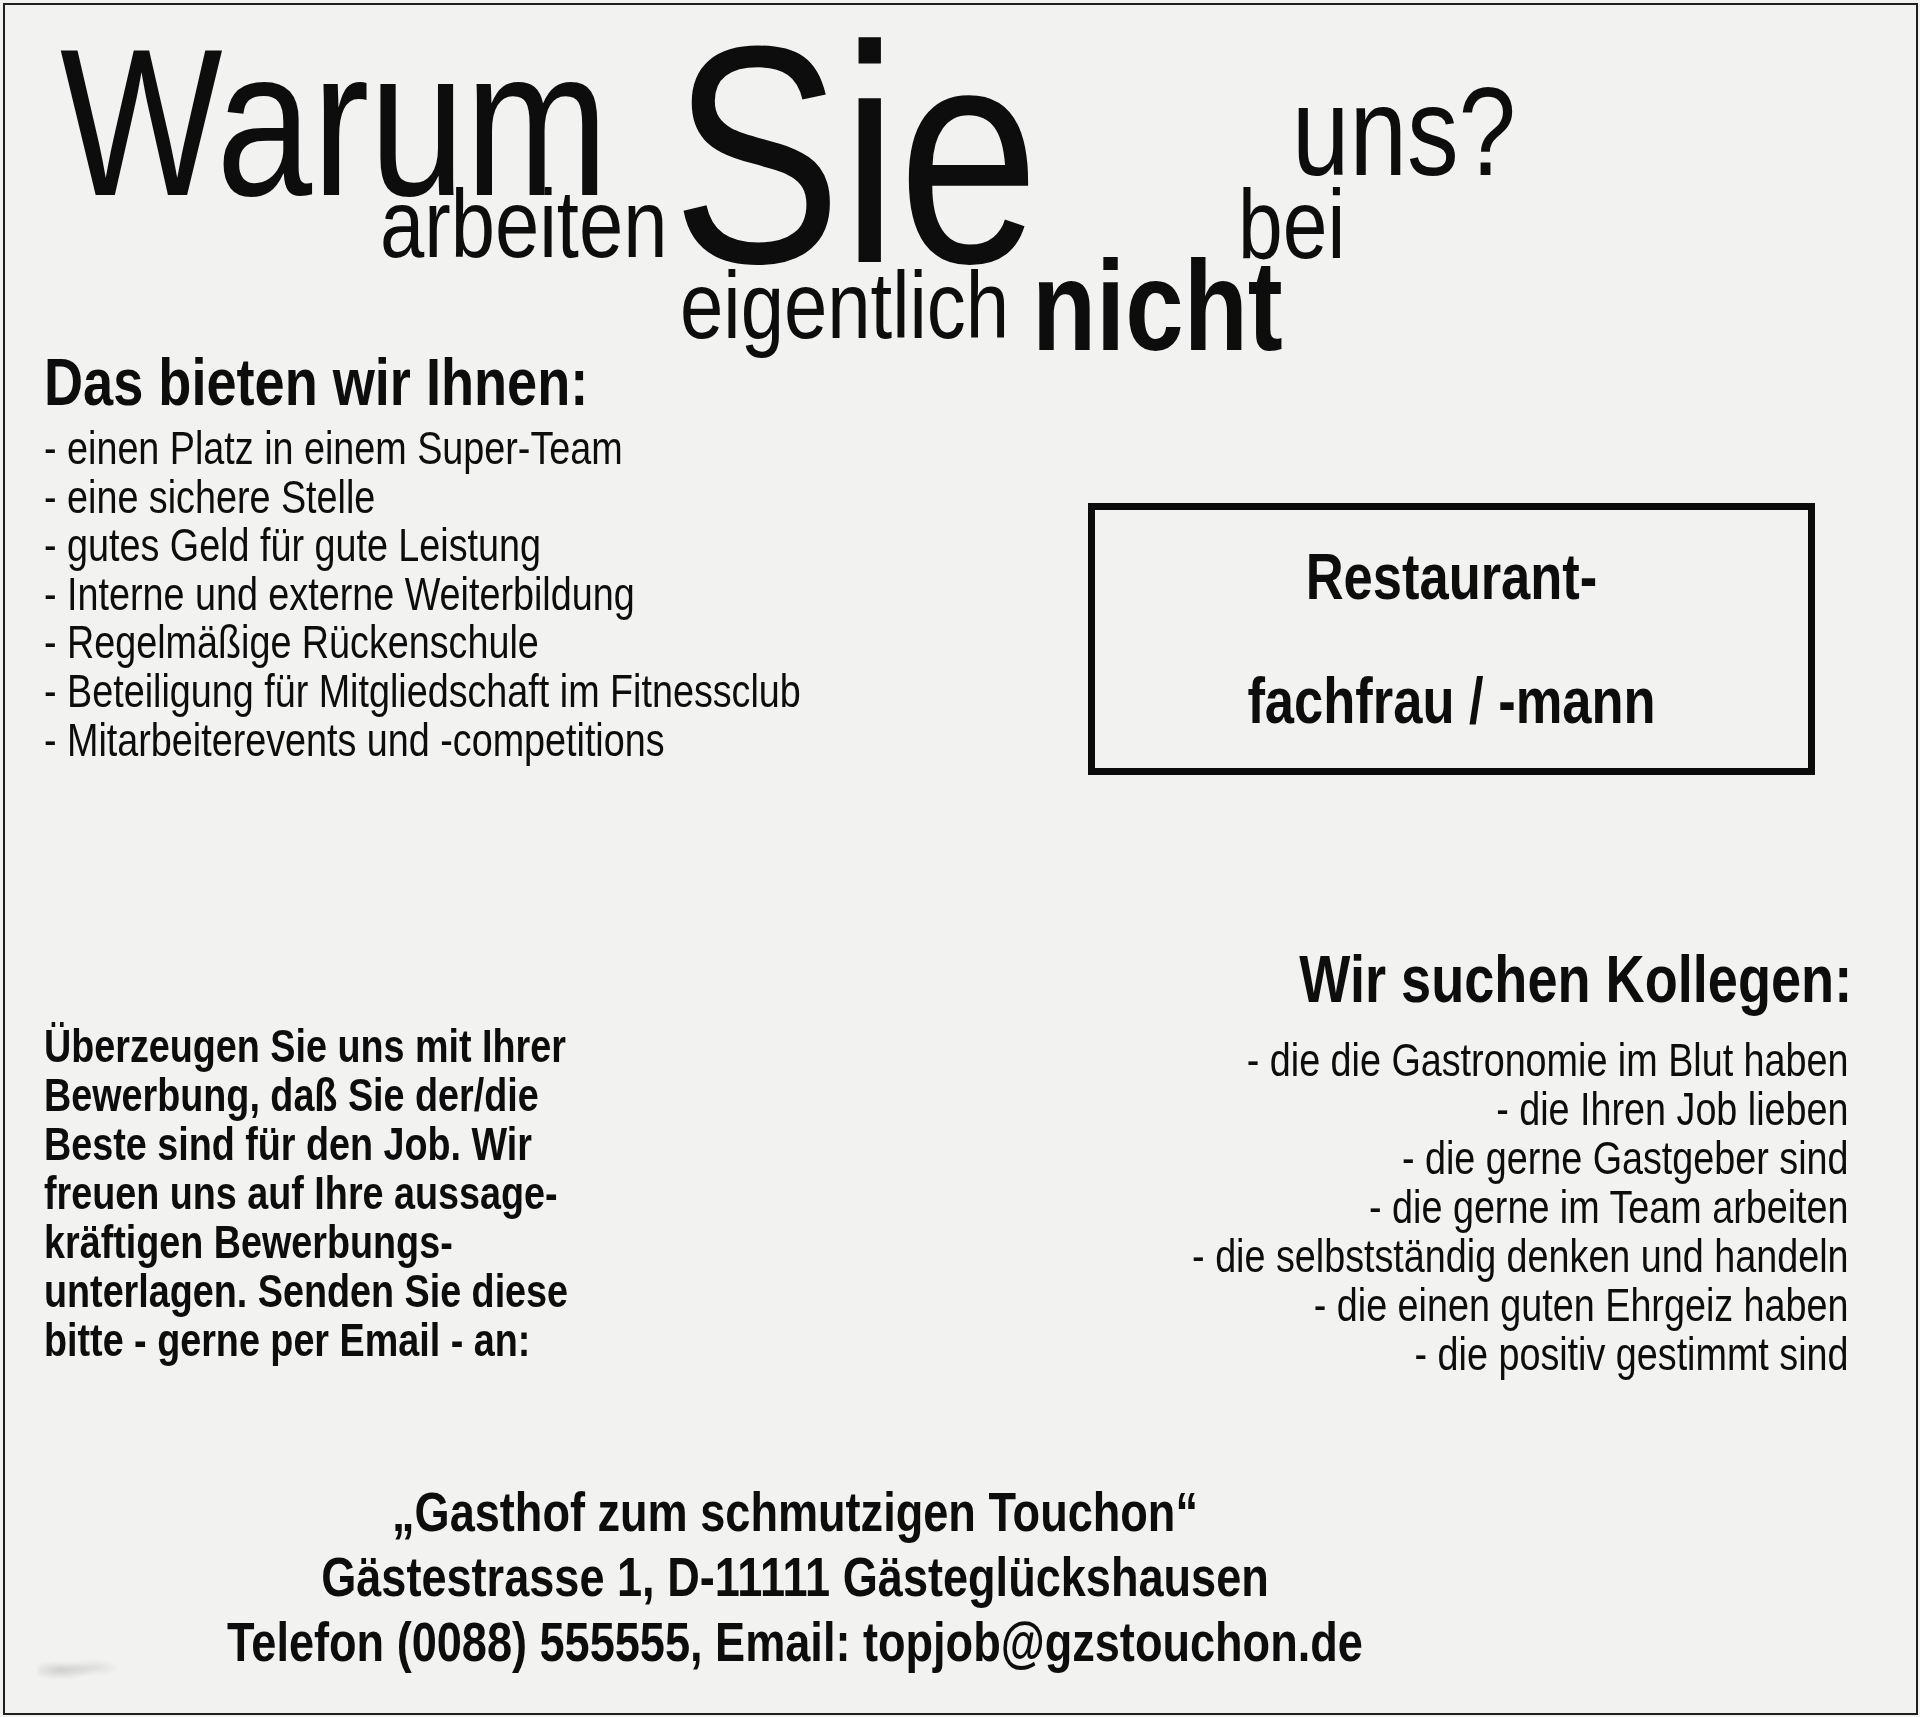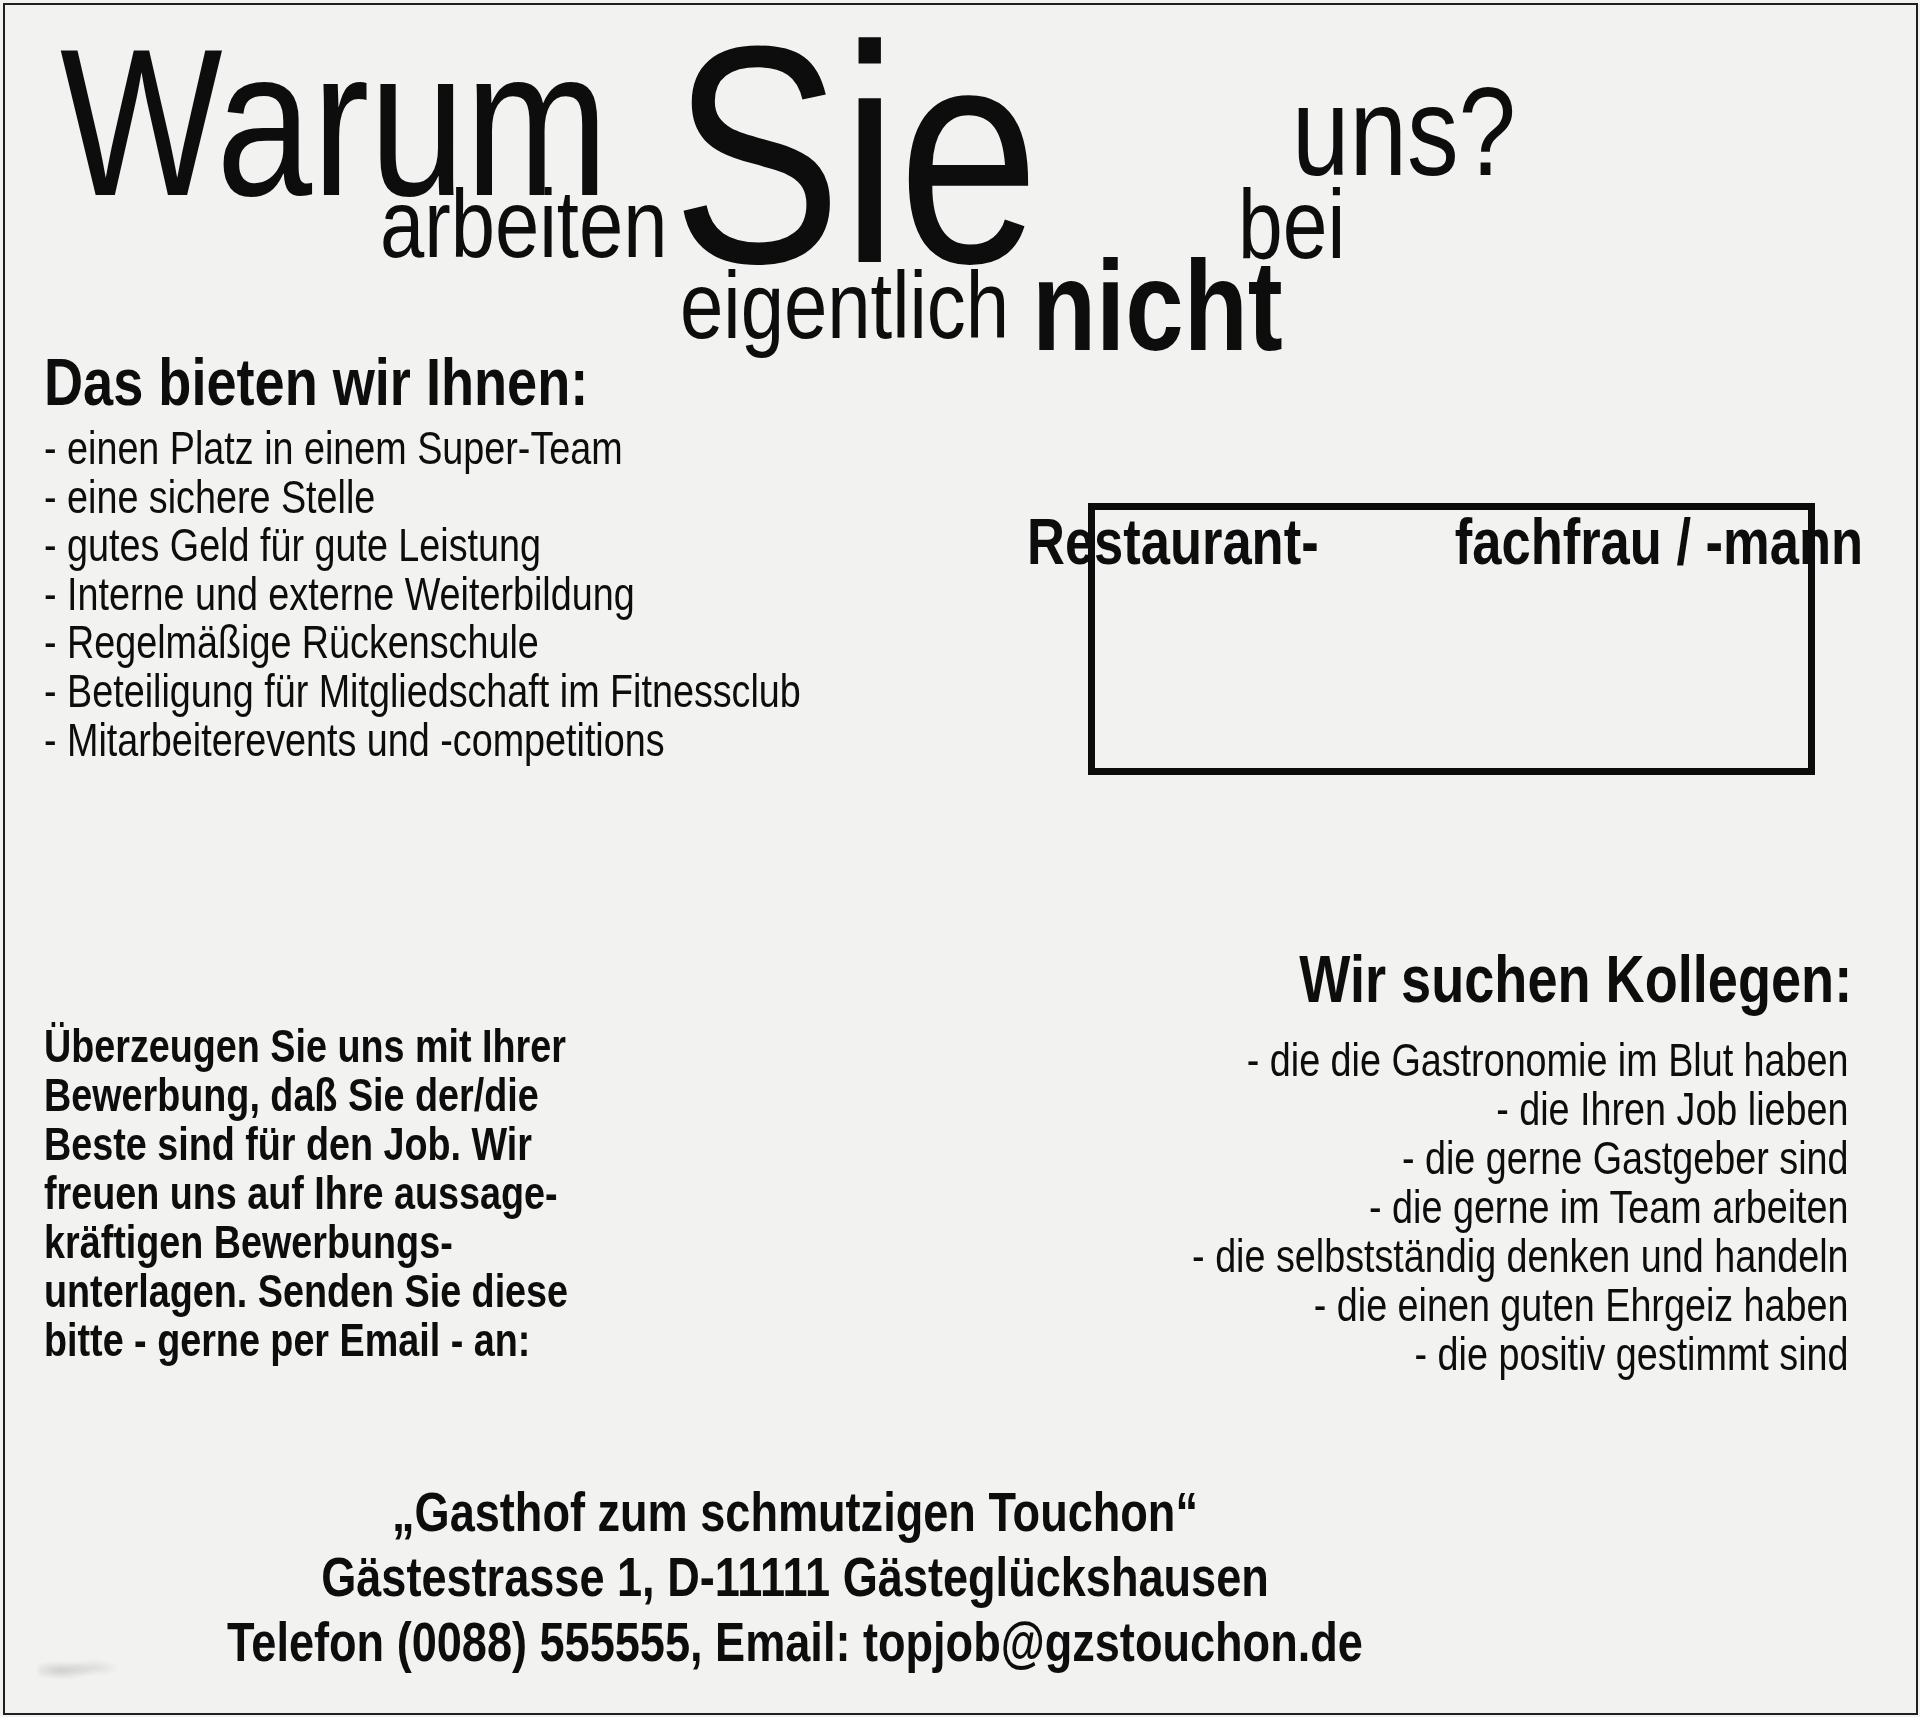--- a/index.html
+++ b/index.html
@@ -33,21 +33,21 @@
   .w-nicht      {left:1032px;top:242px; font-size:128px;font-weight:bold;}
   .w-bei        {left:1238px;top:175px; font-size:98px;}
   .w-uns        {left:1292px;top:69px;  font-size:126px;}
 
   .offer-head{left:44px;top:349px;font-size:66px;}
   .offer-list{left:44px;top:424px;font-size:46px;line-height:48.6px;}
 
   .jobbox{
     left:1088px;top:503px;width:713px;height:258px;
     border:7px solid #0c0c0c;
-    display:flex;flex-direction:row;justify-content:center;
+    display:flex;flex-direction:column;justify-content:center;
     text-align:center;gap:60px;
   }
   .jobbox .line{font-size:64px;font-weight:bold;line-height:1;}
 
   .seek-head{right:68px;top:946px;font-size:66px;text-align:right;}
   .seek-list{right:72px;top:1036px;font-size:46px;line-height:49px;text-align:right;}
 
   .apply-par{left:44px;top:1022px;font-size:46px;line-height:49px;font-weight:bold;}
 
   .footer{

